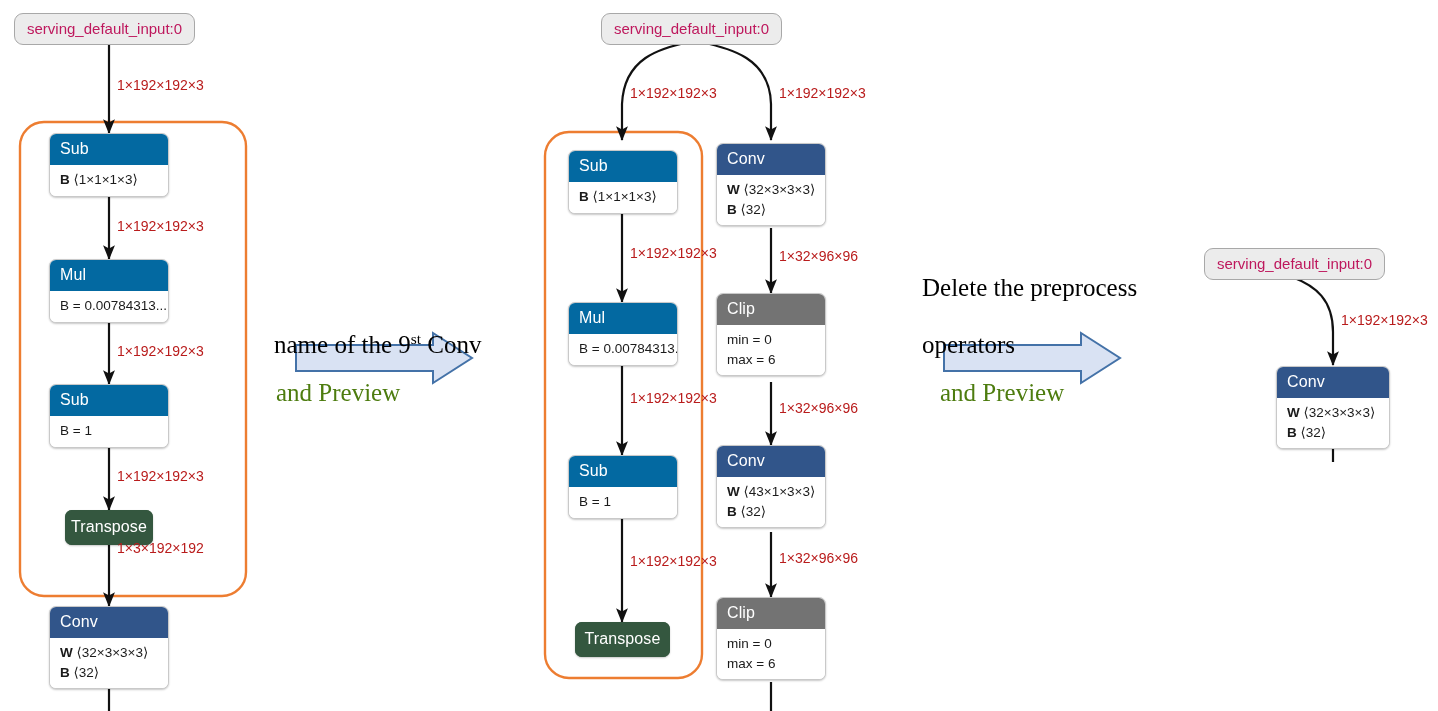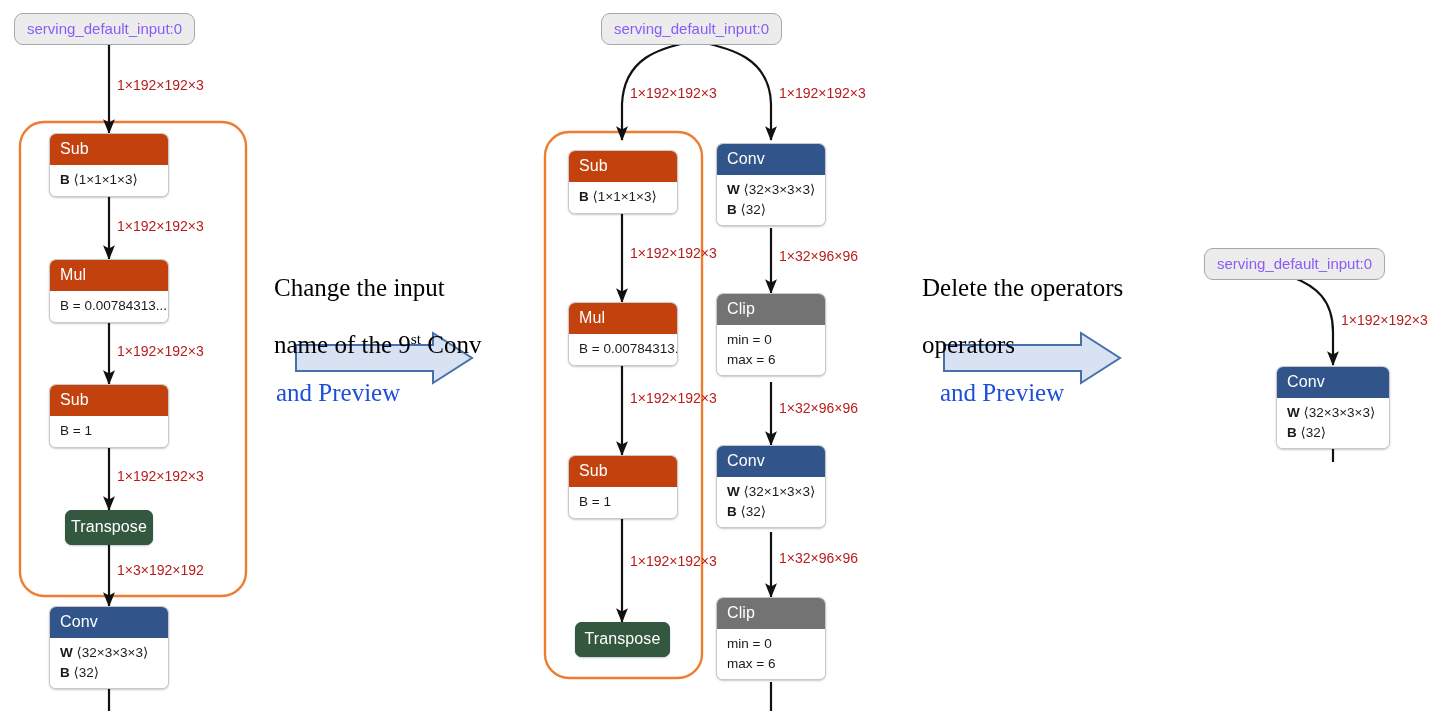--- a/index.html
+++ b/index.html
@@ -63,33 +63,33 @@
     font-family: "Liberation Sans", sans-serif;
   }
   .attr-row b {
     font-weight: bold;
   }
   .attr-row .ang {
     color: #1b1b1b;
   }
 
   
-  .hdr-black  { background: #c2410c; }
+  .hdr-black  { background: #0369a1; }
   .hdr-blue   { background: #31558a; }
   .hdr-red    { background: #737373; }
   .hdr-green  { background: #34573f; }
 
   
   .input-pill {
     position: absolute;
     background: #ececec;
     border: 1px solid #a8a8a8;
     border-radius: 9px;
     font-size: 15px;
-    color: #8b5cf6;
+    color: #be185d;
     padding: 6px 12px 7px 12px;
     white-space: nowrap;
     box-sizing: border-box;
     font-family: "Liberation Sans", sans-serif;
   }
 
   
   .edge-label {
     position: absolute;
     font-size: 14px;
@@ -108,21 +108,21 @@
     white-space: pre-line;
   }
   .annot sup {
     font-size: 0.62em;
     vertical-align: super;
   }
   .annot-sub {
     position: absolute;
     font-family: "Liberation Serif", serif;
     font-size: 25px;
-    color: #1d4ed8;
+    color: #4d7c0f;
     white-space: nowrap;
   }
 </style>
 </head>
 <body>
 
 <div id="canvas">
 
   <svg class="svg-layer" viewBox="0 0 1438 711">
     <defs>
@@ -196,38 +196,38 @@
       <div class="attr-row">B = 1</div>
     </div>
   </div>
 
   <div class="edge-label" style="left:117px; top:468px;">1×192×192×3</div>
 
   <div class="node no-body" style="left:65px; top:510px; width:88px; background:#34573f; text-align:center;">
     <div class="node-header hdr-green" style="padding:9px 6px 10px 6px;">Transpose</div>
   </div>
 
-  <div class="edge-label" style="left:117px; top:562px;">1×3×192×192</div>
+  <div class="edge-label" style="left:117px; top:540px;">1×3×192×192</div>
 
   <div class="node" style="left:49px; top:606px; width:120px;">
     <div class="node-header hdr-blue">Conv</div>
     <div class="node-body">
       <div class="attr-row">
         <b>W</b>
         <span class="ang">⟨32×3×3×3⟩</span>
       </div>
       <div class="attr-row">
         <b>B</b>
         <span class="ang">⟨32⟩</span>
       </div>
     </div>
   </div>
 
   <div class="annot" style="left:274px; top:246px; width:250px;">
-    <span>Change the input</span><br>
+    <br>
     <span>name of the 9</span><sup>st</sup><span> Conv</span>
   </div>
   <div class="annot-sub" style="left:276px; top:379px;">and Preview</div>
 
   <div class="input-pill" style="left:601px; top:13px;">serving_default_input:0</div>
 
   <div class="edge-label" style="left:630px; top:85px;">1×192×192×3</div>
   <div class="edge-label" style="left:779px; top:85px;">1×192×192×3</div>
 
   <div class="node" style="left:568px; top:150px; width:110px;">
@@ -288,41 +288,41 @@
     </div>
   </div>
 
   <div class="edge-label" style="left:779px; top:400px;">1×32×96×96</div>
 
   <div class="node" style="left:716px; top:445px; width:110px;">
     <div class="node-header hdr-blue">Conv</div>
     <div class="node-body">
       <div class="attr-row">
         <b>W</b>
-        <span class="ang">⟨32×1×3×3⟩</span>
+        <span class="ang">⟨43×1×3×3⟩</span>
       </div>
       <div class="attr-row">
         <b>B</b>
         <span class="ang">⟨32⟩</span>
       </div>
     </div>
   </div>
 
   <div class="edge-label" style="left:779px; top:550px;">1×32×96×96</div>
 
   <div class="node" style="left:716px; top:597px; width:110px;">
     <div class="node-header hdr-red">Clip</div>
     <div class="node-body">
       <div class="attr-row">min = 0</div>
       <div class="attr-row">max = 6</div>
     </div>
   </div>
 
   <div class="annot" style="left:922px; top:246px; width:290px;">
-    <span>Delete the operators</span><br>
+    <span>Delete the preprocess</span><br>
     <span>operators</span><sup></sup><span></span>
   </div>
   <div class="annot-sub" style="left:940px; top:379px;">and Preview</div>
 
   <div class="input-pill" style="left:1204px; top:248px;">serving_default_input:0</div>
 
   <div class="edge-label" style="left:1341px; top:312px;">1×192×192×3</div>
 
   <div class="node" style="left:1276px; top:366px; width:114px;">
     <div class="node-header hdr-blue">Conv</div>

